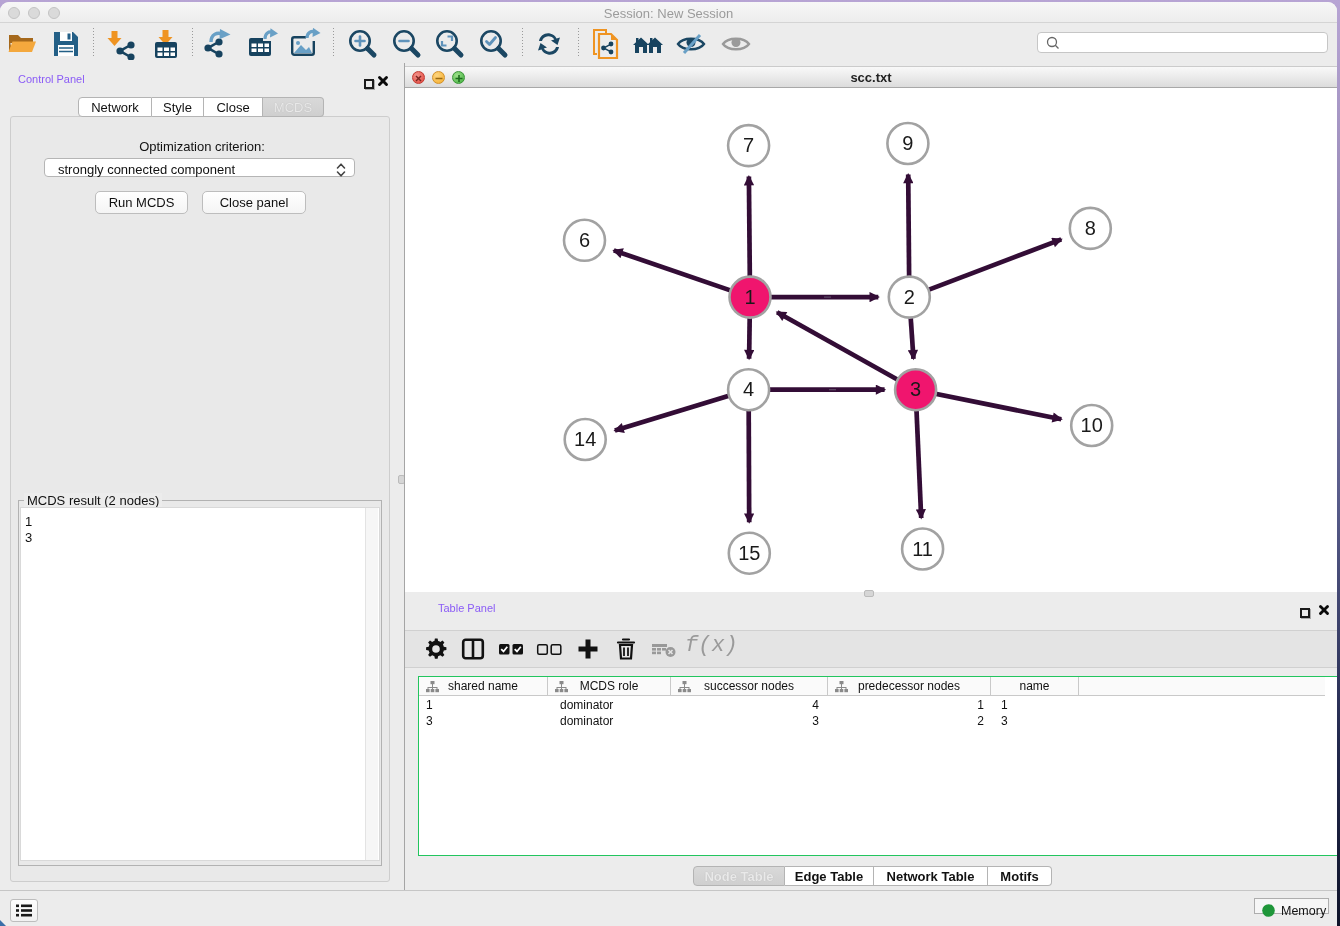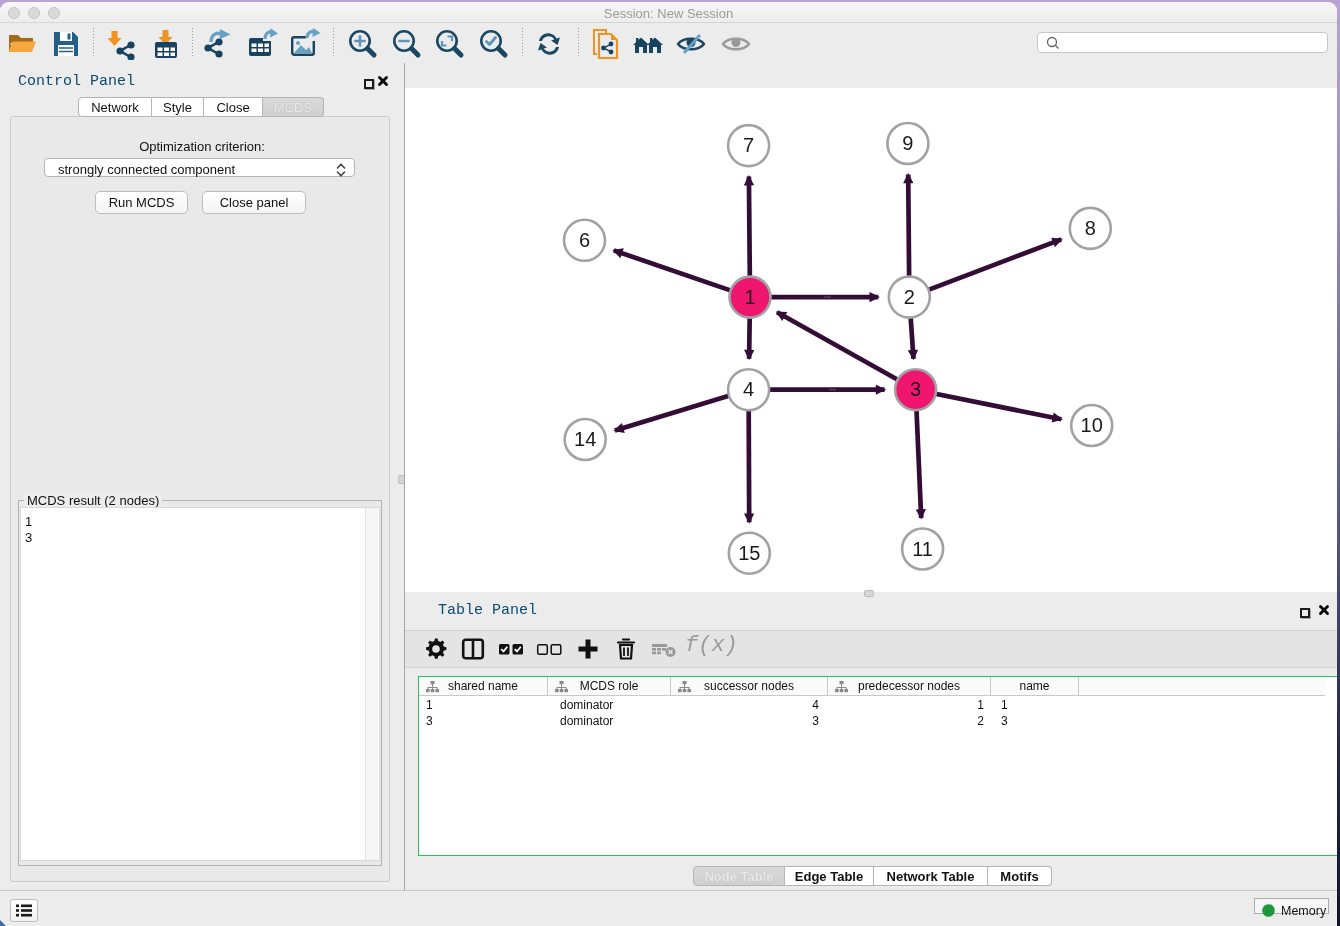--- a/index.html
+++ b/index.html
@@ -25,21 +25,21 @@
 .toolbar { position:absolute; left:0; top:21px; width:100%; height:41px; background:#ececec; }
 .tbi { position:absolute; top:0; }
 .tsep { position:absolute; top:5px; height:28px; width:1px;
   background-image:linear-gradient(#9a9a9a 33%, rgba(0,0,0,0) 0%);
   background-size:1px 3px; }
 .searchbox { position:absolute; left:1037px; top:9px; width:291px; height:21px;
   background:#fff; border:1px solid #c6c6c6; border-radius:4px; }
 
 .cpanel { position:absolute; left:0; top:61px; width:404px; height:829px; background:#ececec; }
 .cpanel-border { position:absolute; left:404px; top:61px; width:1px; height:829px; background:#a5a5a5; }
-.panel-title { font-size:15px; color:#0c4a6e;font-family:Liberation Mono, monospace; }
+.panel-title { font-size:11px; color:#8b5cf6; }
 .float-ico { width:10px; height:10px; border:2px solid #1a1a1a; box-shadow:1px 1px 0 #aaa; display:inline-block; }
 .tabrow { position:absolute; display:flex; font-size:13px; }
 .tab { background:#fff; border:1px solid #b4b4b4; border-left:none; padding:2px 0 3px 0;
   color:#111; text-align:center; white-space:nowrap; height:20px; }
 .tab.first { border-left:1px solid #b4b4b4; border-radius:4px 0 0 4px; }
 .tab.sel { background:linear-gradient(#d9d9d9,#cfcfcf); color:#e9e9e9; text-shadow:0 0 1px #b0b0b0; border-radius:0 4px 4px 0; }
 .groupbox { position:absolute; border:1px solid #b2b2b2; }
 .groupbox-label { position:absolute; top:-8px; left:5px; background:#ececec; padding:0 3px;
   font-size:13px; color:#111; }
 .btn { position:absolute; background:linear-gradient(#ffffff,#f4f4f4); border:1px solid #bdbdbd;
@@ -286,20 +286,39 @@
         <div style="position:absolute;left:4px;top:6px;font-size:13px;color:#111;line-height:16px;">1<br>3</div>
         <div style="position:absolute;right:1px;top:0;width:13px;height:352px;background:#f6f6f6;border-left:1px solid #e3e3e3;"></div>
       </div>
     </div>
 
     <div style="position:absolute;left:398px;top:412px;width:7px;height:9px;background:#d6d6d6;border:1px solid #bbb;border-radius:2px;"></div>
   </div>
   <div class="cpanel-border"></div>
 
   <div class="net-window">
+    <div class="net-titlebar">
+      <div class="mtl" style="left:7px;background:radial-gradient(circle at 35% 30%,#f2928a,#e3443a);border:1px solid #c03a32;"></div>
+      <div class="mtl" style="left:27px;background:radial-gradient(circle at 35% 30%,#fdd580,#f5ac28);border:1px solid #d2912a;"></div>
+      <div class="mtl" style="left:47px;background:radial-gradient(circle at 35% 30%,#9ee08b,#3dae3a);border:1px solid #3a9437;"></div>
+      <svg width="60" height="24" style="position:absolute;left:7px;top:5px">
+        <g stroke="#7a2520" stroke-width="1.4">
+            <line x1="4" y1="4" x2="9" y2="9"></line>
+            <line x1="9" y1="4" x2="4" y2="9"></line>
+          </g>
+        <g stroke="#9a6a12" stroke-width="1.6">
+            <line x1="23.5" y1="6.5" x2="30.5" y2="6.5"></line>
+          </g>
+        <g stroke="#1d6b1d" stroke-width="1.6">
+            <line x1="43.5" y1="6.5" x2="50.5" y2="6.5"></line>
+            <line x1="47" y1="3" x2="47" y2="10"></line>
+          </g>
+      </svg>
+      <div class="net-title">scc.txt</div>
+    </div>
     <div class="net-canvas">
       <svg id="graph" width="932" height="504" viewBox="0 0 932 504">
         <defs>
           <marker id="arr" viewBox="0 0 10 10" refX="8.5" refY="5" markerWidth="3.3" markerHeight="2.2" orient="auto-start-reverse">
             <path d="M0,0 L10,5 L0,10 z" fill="#330d36"></path>
           </marker>
         </defs>
         <g stroke="#330d36" stroke-width="4.7">
           <line x1="345.0" y1="209.1" x2="343.9" y2="88.6" marker-end="url(#arr)"></line>
           <line x1="345.0" y1="209.1" x2="208.8" y2="162.4" marker-end="url(#arr)"></line>

